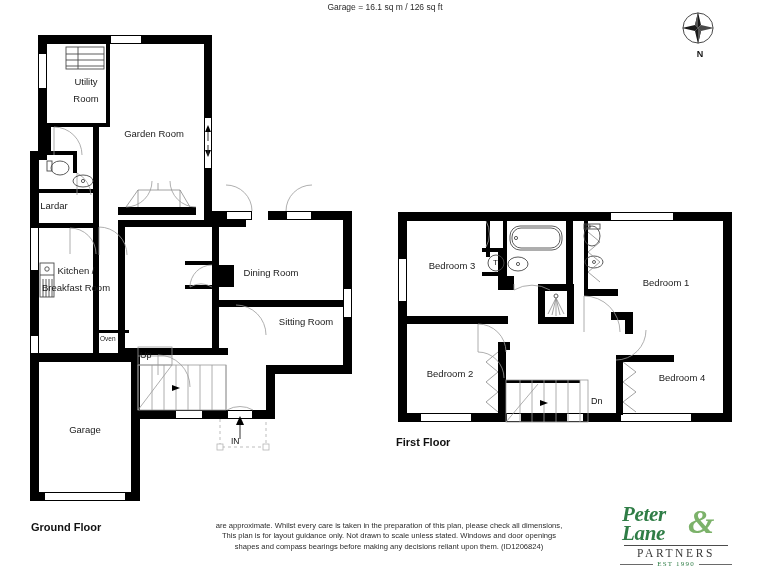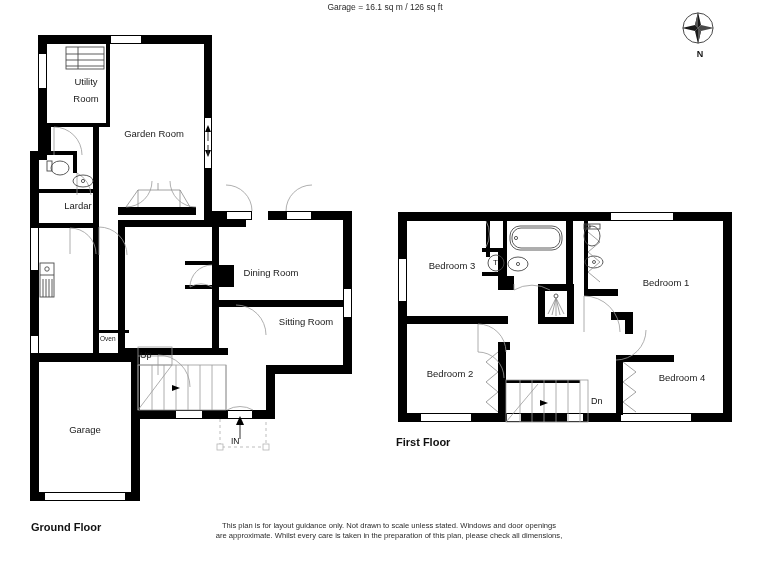--- a/index.html
+++ b/index.html
@@ -341,21 +341,23 @@
       <rect x="233" y="409" width="6" height="6" fill="#ffffff" stroke="#b5b5b5" stroke-width="0.8"></rect>
       <line class="arrowline" x1="210" y1="404" x2="210" y2="386"></line>
       <polygon class="solidfill" points="210,381 206,390 214,390"></polygon>
 
       <path class="swing" d="M 197 375 A 26 26 0 0 1 223 375"></path>
     </svg>
 
     <div class="room-label" style="left:28px; top:38px; width:56px;">Utility
 Room</div>
     <div class="room-label" style="left:76px; top:90px; width:96px;">Garden Room</div>
-    <div class="room-label" style="left:26px; top:162px; width:44px;text-align:center;">Lardar</div>
+    <div class="room-label" style="left:2px; top:162px; width:44px;text-align:center;">Lardar</div>
+    <div class="room-label" style="left:4px; top:227px; width:84px;">Kitchen /
+Breakfast Room</div>
     <div class="room-label" style="left:196px; top:229px; width:90px;">Dining Room</div>
     <div class="room-label" style="left:234px; top:278px; width:84px;">Sitting Room</div>
     <div class="room-label" style="left:22px; top:386px; width:66px;">Garage</div>
     <div class="small-label" style="left:70px; top:300px;">Oven</div>
     <div class="stair-label" style="left:110px; top:315px;">Up</div>
     <div class="stair-label" style="left:201px; top:389px; font-size:8.5px;margin-top:12px;">IN</div>
   </div>
 
   <div class="plan" id="first-plan" style="left:398px; top:212px; width:340px; height:218px;">
 
@@ -464,18 +466,33 @@
     <div class="room-label" style="left:16px; top:153px; width:72px;">Bedroom 2</div>
     <div class="room-label" style="left:248px; top:157px; width:72px;">Bedroom 4</div>
     <div class="small-label" style="left:95px; top:46px; font-size:8px;">T</div>
     <div class="stair-label" style="left:193px; top:184px;">Dn</div>
   </div>
 
   <div class="floor-label" id="ground-floor-label">Ground Floor</div>
   <div class="floor-label" id="first-floor-label">First Floor</div>
 
   <div class="disclaimer">
+    <div>are approximate. Whilst every care is taken in the preparation of this plan, please check all dimensions,</div>
     <div>This plan is for layout guidance only. Not drawn to scale unless stated. Windows and door openings</div>
-    <div>are approximate. Whilst every care is taken in the preparation of this plan, please check all dimensions,</div>
-  </div>
-
+    <div>shapes and compass bearings before making any decisions reliant upon them. (ID1206824)</div>
+  </div>
+
+  <div class="logo">
+    <div class="word-mark">
+      <span class="lm-peter">Peter</span>
+      <span class="lm-lane">Lane</span>
+      <span class="lm-amp">&amp;</span>
+    </div>
+    <div class="rule rule-top"></div>
+    <div class="partners">PARTNERS</div>
+    <div class="est-row">
+      <span class="dash"></span>
+      <span class="est">EST 1990</span>
+      <span class="dash"></span>
+    </div>
+  </div>
 
 </div>
 
 </body></html>

